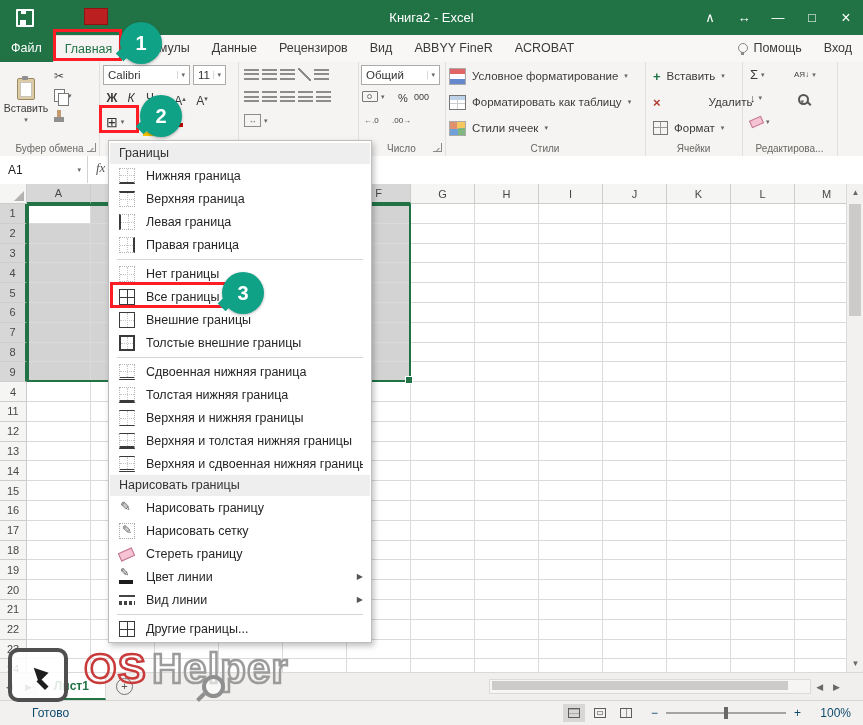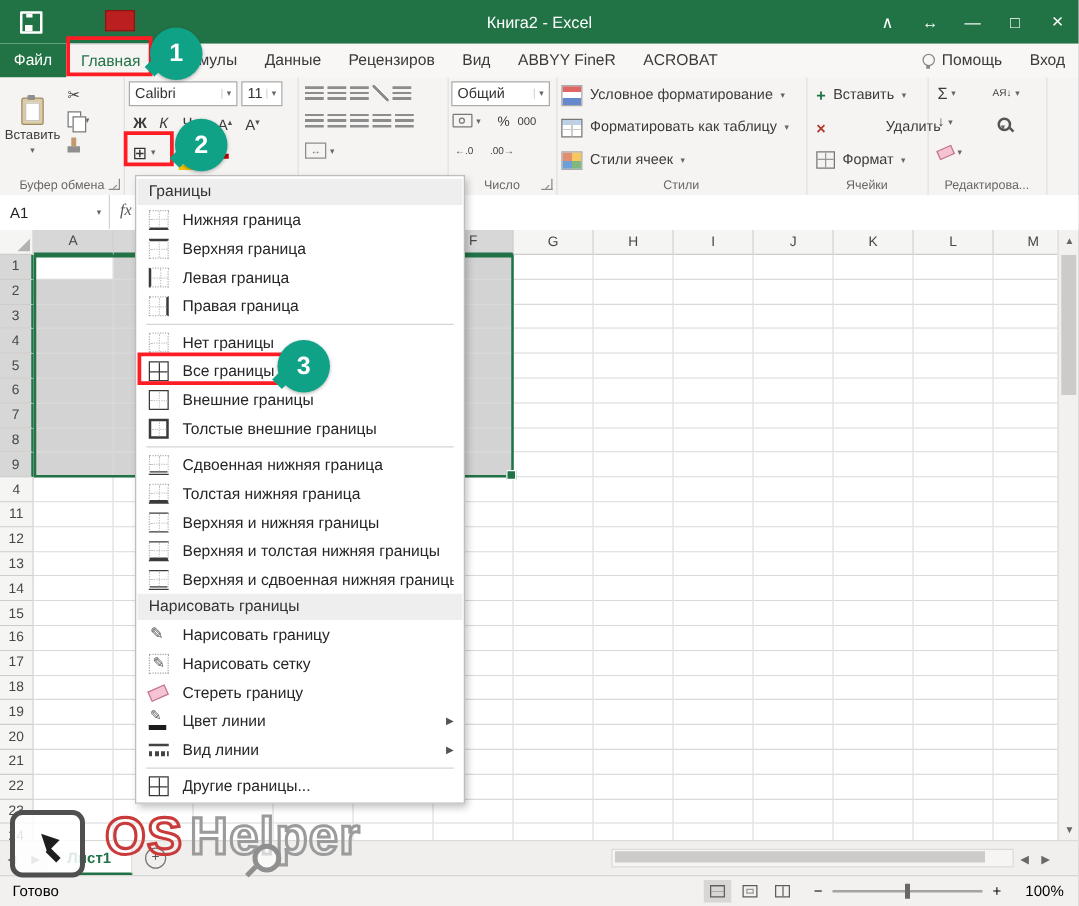--- a/index.html
+++ b/index.html
@@ -102,21 +102,21 @@
   
   #sheetbar{position:absolute;left:0;top:672px;width:863px;height:28px;background:#f1efed;border-top:1px solid #dcdad8;display:flex;align-items:center;box-sizing:border-box;}
   .nav-arr{font-size:9px;color:#6a6866;padding:0 6px;}
   .sheettab{height:100%;display:flex;align-items:center;background:#fff;border-right:1px solid #dcdad8;border-bottom:2px solid #217346;
             color:#217346;font-weight:700;font-size:12px;padding:0 16px;box-sizing:border-box;}
   .newsheet{width:15px;height:15px;border:1px solid #767472;border-radius:50%;margin-left:10px;text-align:center;line-height:14px;font-size:11px;color:#555;}
   .hscroll{margin-left:auto;width:320px;height:13px;background:#f7f5f3;border:1px solid #dcdad8;position:relative;}
   .hs-thumb{position:absolute;left:2px;top:1px;width:296px;height:9px;background:#cdcbc9;}
   .hs-arr{font-size:9px;color:#6a6866;padding:0 5px;}
   
-  #statusbar{position:absolute;left:0;top:700px;width:863px;height:25px;background:#f3f1ef;border-top:1px solid #d8d6d4;display:flex;align-items:center;box-sizing:border-box;font-size:12px;color:#000000;}
+  #statusbar{position:absolute;left:0;top:700px;width:863px;height:25px;background:#f3f1ef;border-top:1px solid #d8d6d4;display:flex;align-items:center;box-sizing:border-box;font-size:12px;color:#0c4a6e;padding-left:22px;}
   .status-txt{margin-left:10px;}
   .views{margin-left:auto;display:flex;gap:4px;margin-right:14px;}
   .vbtn{width:22px;height:18px;display:flex;align-items:center;justify-content:center;}
   .vbtn.active{background:#d9d7d5;}
   .v-ic{width:12px;height:10px;border:1px solid #5f5d5b;box-sizing:border-box;}
   .v-normal{background:repeating-linear-gradient(#aaa 0 1px,transparent 1px 4px);}
   .v-layout{position:relative;} .v-layout::after{content:"";position:absolute;inset:2px;border:1px solid #9a9896;}
   .v-break{background:linear-gradient(90deg,transparent 0 5px,#9a9896 5px 6px,transparent 6px);}
   .zoomctl{display:flex;align-items:center;gap:8px;margin-right:14px;}
   .ztrack{width:120px;height:2px;background:#a6a4a2;position:relative;}

